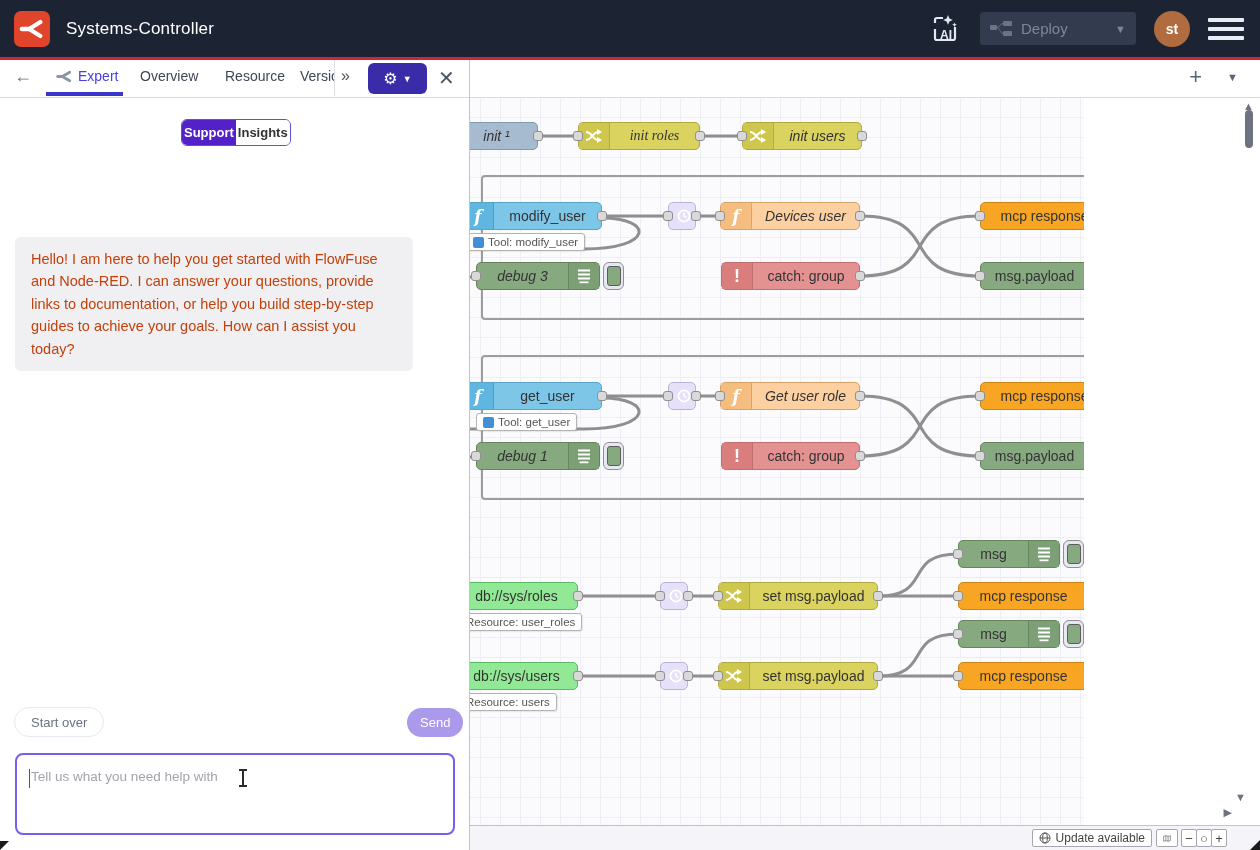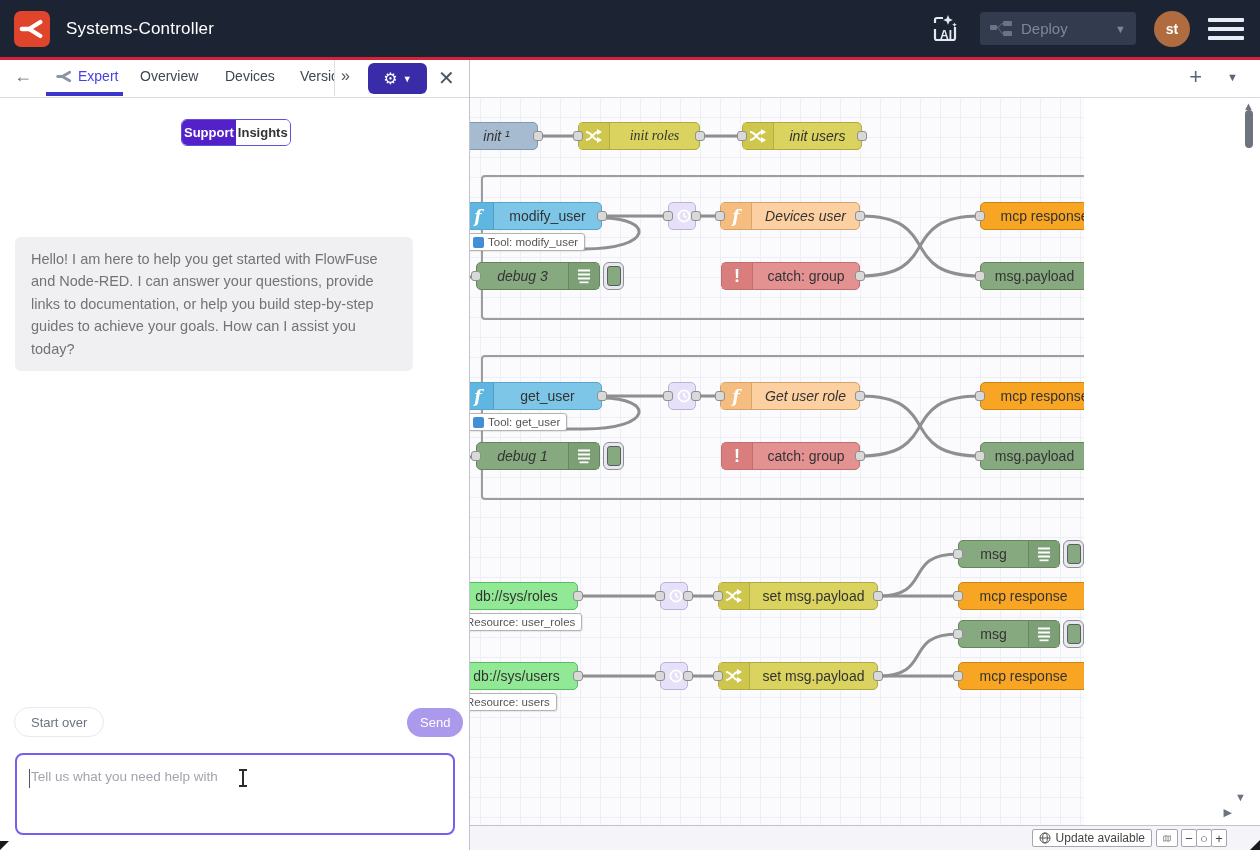--- a/index.html
+++ b/index.html
@@ -94,21 +94,21 @@
   .toggle{position:absolute;left:181px;top:59px;display:flex;border:1px solid #5b51e0;
           border-radius:6px;overflow:hidden;}
   .seg{font-size:13px;font-weight:bold;padding:5px 2px;cursor:pointer;background:#fff;color:#333;}
   .seg.active{background:#5421c9;color:#fff;}
   .info-box{position:absolute;left:15px;top:98px;width:440px;box-sizing:border-box;
         background:#ecebfb;border-radius:5px;padding:10px 16px;font-size:13.5px;
         color:#544fc0;line-height:1.6;}
   .info-box a{color:#544fc0;text-decoration:underline;cursor:pointer;}
   .bubble{position:absolute;left:15px;top:177px;width:398px;box-sizing:border-box;
         background:#f0f0f2;border-radius:6px;padding:11px 16px;font-size:14.5px;
-        color:#737373;line-height:1.55;}
+        color:#c2410c;line-height:1.55;}
   .startover{position:absolute;left:14px;top:647px;height:30px;padding:0 16px;border-radius:15px;
         border:1px solid #e8e8f0;background:#fff;color:#6b7280;font-size:13px;cursor:pointer;}
   .send{position:absolute;left:407px;top:648px;height:29px;padding:0 13px;border-radius:15px;
         border:none;background:#ab99ec;color:#fff;font-size:13px;cursor:pointer;}
   .prompt{position:absolute;left:15px;top:693px;width:440px;height:82px;box-sizing:border-box;
         border:2px solid #7a5cf0;border-radius:8px;resize:none;padding:14px 14px;
         font-family:"Liberation Sans",sans-serif;font-size:13.5px;color:#333;outline:none;}
   .prompt::placeholder{color:#a3a3ad;}
   .tcaret{position:absolute;left:29px;top:709px;width:1px;height:19px;background:#555;}
   .ibeam{position:absolute;left:242px;top:711px;width:2px;height:14px;background:#2b2b2b;}
@@ -305,21 +305,21 @@
     <div class="debug-btn" style="left: 1123px; top: 165px;">
       <i style="background: rgb(135, 169, 128);"></i>
     </div>
     <div class="flow-node" style="left: 462px; top: 285px; width: 140px; background: rgb(126, 198, 232); border-color: rgb(89, 165, 201);">
       <span class="node-icon ileft" style="background: rgb(95, 182, 224);">
         <i class="fn-glyph">f</i>
       </span>
       <span class="nlabel">get_user</span>
     </div>
     <div class="port" style="left: 597px; top: 294px;"></div>
-    <div class="node-badge" style="left: 466px; top: 316px;">
+    <div class="node-badge" style="left: 476px; top: 316px;">
       <span class="tool-sq"></span>
       <span>Tool: get_user</span>
     </div>
     <div class="flow-node" style="left: 668px; top: 285px; width: 28px; background: rgb(230, 224, 248); border-color: rgb(189, 179, 218);">
       <span class="node-icon icenter">
         <svg width="16" height="16" viewBox="0 0 16 16">
           <circle cx="8" cy="8" r="5.6" stroke="#fff" stroke-width="1.8" fill="none"></circle>
           <path d="M8 4.8 V8 L10.6 9.6" stroke="#fff" stroke-width="1.6" fill="none"></path>
         </svg>
       </span>
@@ -537,21 +537,21 @@
       <svg width="16" height="13" viewBox="0 0 28 22">
         <g stroke="#8b95a5" stroke-width="5" stroke-linecap="round" fill="none">
           <path d="M3 11 H11"></path>
             <path d="M11 11 L24 3.5"></path>
             <path d="M11 11 L24 18.5"></path>
         </g>
       </svg>
       <span>Expert</span>
     </div>
     <span class="ptab" style="left:140px;">Overview</span>
-    <span class="ptab" style="left:225px;">Devices</span>
+    <span class="ptab" style="left:225px;">Resource</span>
     <span class="ptab" style="left:300px;width:34px;overflow:hidden;display:inline-block;">Versions</span>
     <div class="underline"></div>
     <div class="vdiv"></div>
     <span class="chev">»</span>
     <button class="gear-btn">
       <span class="g">⚙</span>
       <span class="c">▼</span>
     </button>
     <span class="close-x">✕</span>
   </div>

